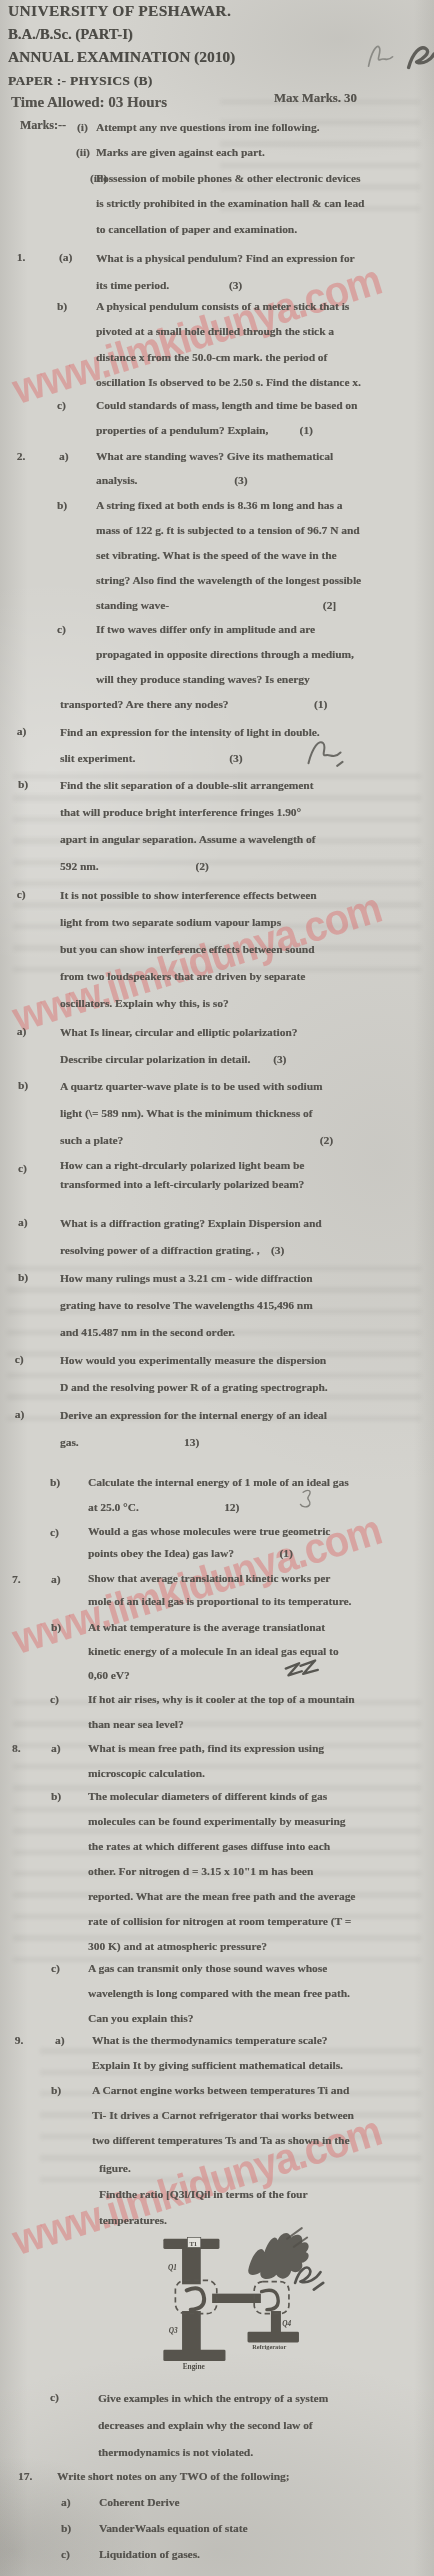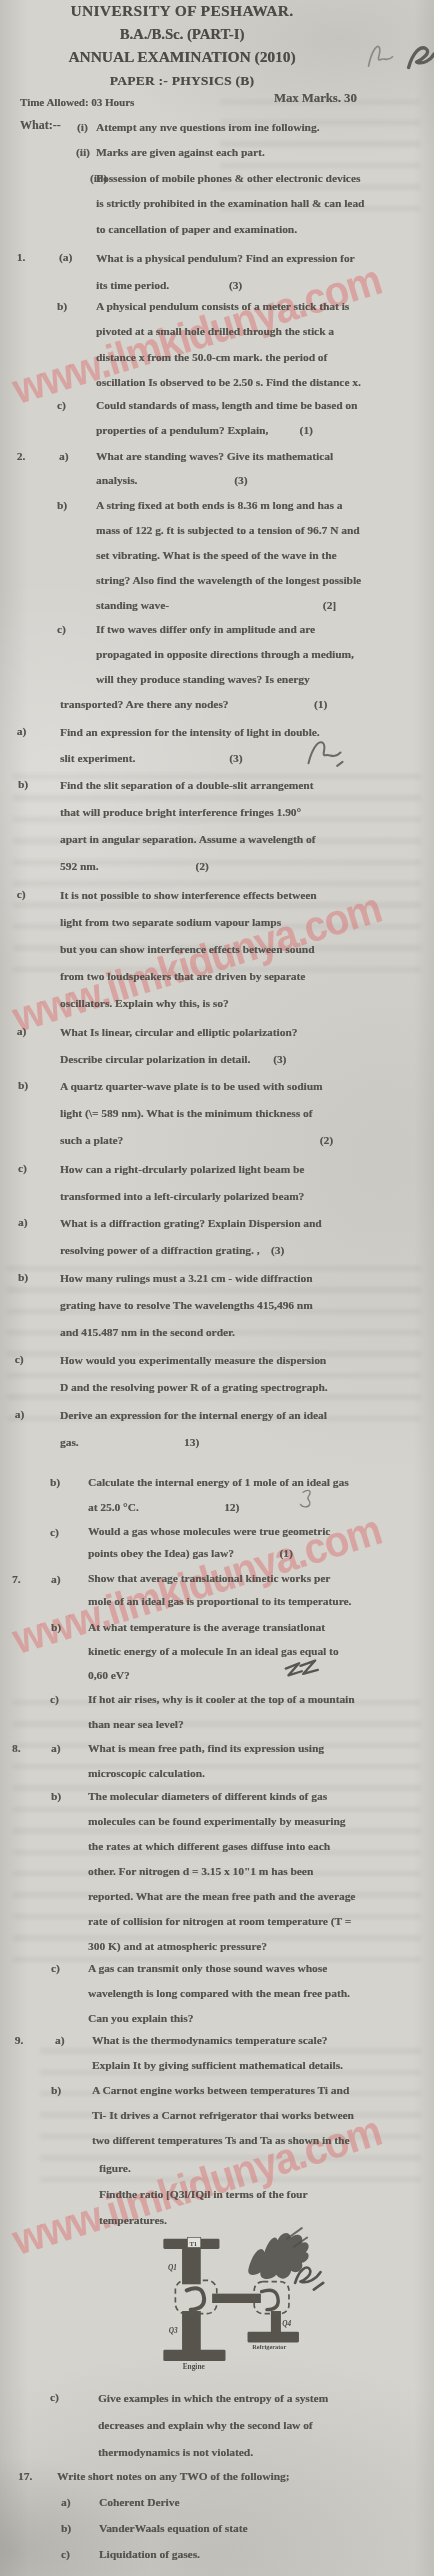--- a/index.html
+++ b/index.html
@@ -15,21 +15,21 @@
       linear-gradient(90deg, rgba(105,103,96,.16), rgba(105,103,96,0) 28px),
       linear-gradient(270deg, rgba(105,103,96,.13), rgba(105,103,96,0) 20px),
       #d4d3ce;
   }
   .t,.p{
     position:absolute;font-weight:bold;font-size:11.4px;color:#55534e;
     line-height:25.4px;white-space:pre-wrap;
     text-shadow:0.2px 0.2px 0.5px rgba(62,60,54,.45);
   }
   .hdr{
-    position:absolute;left:0;width:364px;text-align:center;font-weight:bold;
+    position:absolute;left:8px;width:364px;text-align:left;font-weight:bold;
     color:#4c4b46;white-space:nowrap;line-height:1.15;
     text-shadow:0.3px 0.3px 0.5px rgba(55,54,48,.5);
   }
   .wm{
     position:absolute;font-family:"Liberation Sans",sans-serif;font-weight:bold;
     font-size:40px;letter-spacing:-1.3px;color:rgba(219,99,99,.42);
     transform:rotate(-17deg) scaleY(1.08);transform-origin:left top;
     white-space:nowrap;pointer-events:none;
   }
   .gh{position:absolute;opacity:.07;filter:blur(2px);pointer-events:none;
@@ -48,24 +48,24 @@
 
 <div class="wm" style="left:6.7px;top:367px">www.ilmkidunya.com</div>
 <div class="wm" style="left:6.7px;top:995px">www.ilmkidunya.com</div>
 <div class="wm" style="left:6.7px;top:1617px">www.ilmkidunya.com</div>
 <div class="wm" style="left:6.7px;top:2218px">www.ilmkidunya.com</div>
 
 <div class="hdr" style="top:2px;font-size:15.4px;letter-spacing:0.4px">UNIVERSITY OF PESHAWAR.</div>
 <div class="hdr" style="top:26px;font-size:14.7px">B.A./B.Sc. (PART-I)</div>
 <div class="hdr" style="top:48px;font-size:15.4px">ANNUAL EXAMINATION (2010)</div>
 <div class="hdr" style="top:73px;font-size:13.4px;letter-spacing:0.3px">PAPER :- PHYSICS (B)</div>
-<div class="t" style="left:20px;top:92px;font-size:11px;line-height:20px">Time Allowed: 03 Hours</div>
+<div class="t" style="left:11px;top:92px;font-size:15px;line-height:20px">Time Allowed: 03 Hours</div>
 <div class="t" style="left:274px;top:88px;font-size:12.7px;line-height:20px">Max Marks. 30</div>
 
-<div class="t" style="left:20px;top:115px;font-size:12px;line-height:20px">What:--</div>
+<div class="t" style="left:20px;top:115px;font-size:12px;line-height:20px">Marks:--</div>
 <div class="t" style="left:77px;top:117px;line-height:20px">(i)</div>
 <div class="p" style="left:96px;top:117px;line-height:20px">Attempt any nve questions irom ine following.</div>
 <div class="t" style="left:76px;top:142px;line-height:20px">(ii)</div>
 <div class="p" style="left:96px;top:142px;line-height:20px">Marks are given against each part.</div>
 <div class="t" style="left:90px;top:168px;line-height:20px">(iii)</div>
 <div class="p" style="left:96px;top:166px;line-height:25.4px">Possession of mobile phones &amp; other electronic devices
 is strictly prohibited in the examination hall &amp; can lead
 to cancellation of paper and examination.</div>
 
 <div class="t" style="left:16.7px;top:245px">1.</div>
@@ -113,21 +113,21 @@
 oscillators. Explain why this, is so?</div>
 
 <div class="t" style="left:16.7px;top:1019px">a)</div>
 <div class="p" style="left:60px;top:1019px;line-height:27px">What Is linear, circular and elliptic polarization?
 Describe circular polarization in detail.        (3)</div>
 <div class="t" style="left:18px;top:1073px">b)</div>
 <div class="p" style="left:60px;top:1073px;line-height:27px">A quartz quarter-wave plate is to be used with sodium
 light (\= 589 nm). What is the minimum thickness of
 such a plate?                                                                     (2)</div>
 <div class="t" style="left:18px;top:1156px">c)</div>
-<div class="p" style="left:60px;top:1156px;line-height:27px">How can a right-drcularly polarized light beam be
+<div class="p" style="left:60px;top:1156px;line-height:19px">How can a right-drcularly polarized light beam be
 transformed into a left-circularly polarized beam?</div>
 
 <div class="t" style="left:18px;top:1210px">a)</div>
 <div class="p" style="left:60px;top:1210px;line-height:27px">What is a diffraction grating? Explain Dispersion and
 resolving power of a diffraction grating. ,    (3)</div>
 <div class="t" style="left:18px;top:1265px">b)</div>
 <div class="p" style="left:60px;top:1265px;line-height:27px">How many rulings must a 3.21 cm - wide diffraction
 grating have to resolve The wavelengths 415,496 nm
 and 415.487 nm in the second order.</div>
 <div class="t" style="left:14.7px;top:1347px">c)</div>

